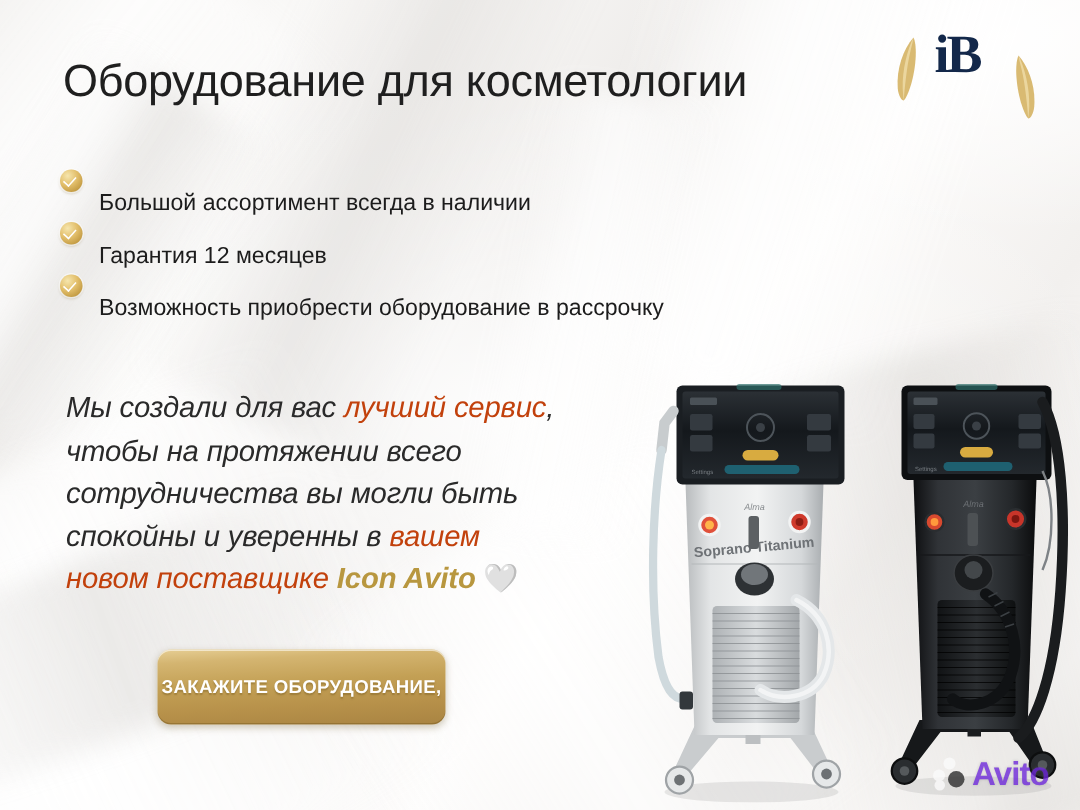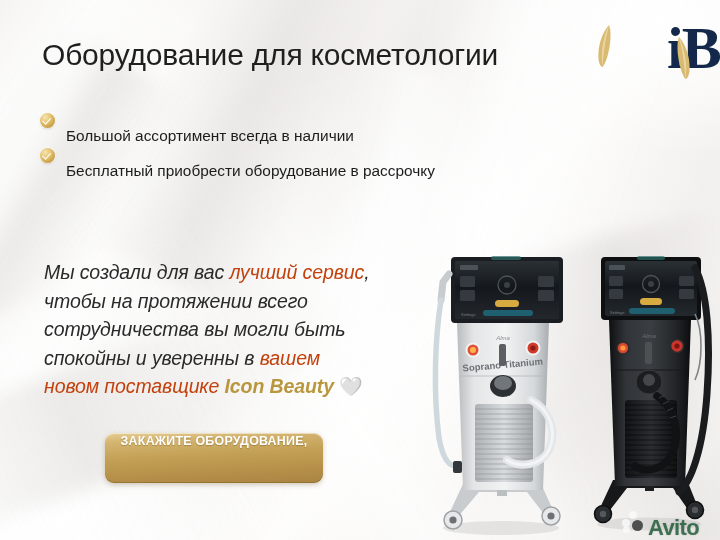--- a/index.html
+++ b/index.html
@@ -46,22 +46,22 @@
     position:absolute; left:42px; top:38px;
     font-size:30px; font-weight:400; color:#1f1f1f;
     letter-spacing:-0.2px; white-space:nowrap;
   }
 
   
   .logo { position:absolute; left:596px; top:14px; width:98px; height:78px; }
   .logo .mark {
     position:absolute; left:27px; top:4px;
     font-family:"Liberation Serif", serif;
-    font-size:60px; font-weight:700; color:#13284a;
-    letter-spacing:-2px; line-height:1;margin-left:44px;
+    font-size:36px; font-weight:700; color:#13284a;
+    letter-spacing:-2px; line-height:1;
   }
   .leaf { position:absolute; width:16px; height:44px; }
 
   
   .bullets { position:absolute; left:40px; top:110px; width:660px; }
   .bullet { display:flex; align-items:center; height:20px; margin-bottom:15px; }
   .chk {
     width:15px; height:15px; border-radius:50%; flex:0 0 15px;
     background:radial-gradient(circle at 34% 28%, #f6e6ae 0%, #e2be6a 44%, #c39b43 78%, #a8802e 100%);
     box-shadow:0 0 0 1px rgba(255,255,255,.55), 0 1px 2px rgba(120,95,35,.35);
@@ -81,50 +81,49 @@
     position:absolute; left:44px; top:258px; width:380px;
     font-size:19.5px; line-height:28.5px; font-style:italic;
     font-weight:500; color:#2a2a2a; letter-spacing:-0.1px;
   }
   .gold { color:#c2410c; }
   .gold-b { color:#b8973f; font-weight:700; font-style:italic; }
   .heart { color:#a9a9a9; font-style:normal; font-size:19px; }
 
   
   .cta {
-    position:absolute; left:105px; top:433px; width:218px; height:50px;
+    position:absolute; left:105px; top:433px; width:192px; height:50px;
     border-radius:9px; border:none; cursor:pointer;
     background:linear-gradient(177deg, #e6ce94 0%, #d4b571 16%, #c3a055 44%, #b7914a 72%, #a98442 100%);
     box-shadow:
       inset 0 1px 0 rgba(255,255,255,.55),
       inset 0 -1px 0 rgba(120,92,30,.45),
       0 2px 5px rgba(110,88,40,.30);
-    display:flex; flex-direction:column; align-items:center; 
+    display:flex; align-items:center; justify-content:center;
     color:#fff; font-size:12.4px; font-weight:700; letter-spacing:.25px; line-height:16.5px;
     text-shadow:0 1px 1px rgba(125,98,36,.5);
   }
 
   
   .machines { position:absolute; left:405px; top:240px; width:315px; height:300px; }
   .mach { position:absolute; }
   .mach-w { left:18px;  top:12px; width:150px; height:283px; }
   .mach-b { left:178px; top:14px; width:132px; height:278px; }
 
   
   .avito {
     position:absolute; left:622px; top:503px;
     display:flex; align-items:center; gap:4px;
     opacity:.80;
   }
   .avito .dots { position:relative; width:22px; height:22px; }
   .avito .d { position:absolute; border-radius:50%; }
   .avito .word {
-    font-size:22px; font-weight:700; color:#14532d; letter-spacing:-.6px;
+    font-size:22px; font-weight:700; color:#6d28d9; letter-spacing:-.6px;
     text-shadow:0 0 2px rgba(120,120,120,.45);
-    margin-top:12px;
   }
 </style>
 </head>
 <body>
 
 <div class="stage">
   <div class="silk"></div>
   <div class="fold f1"></div>
   <div class="fold shade f2"></div>
   <div class="fold f2b"></div>
@@ -150,30 +149,34 @@
     </svg>
   </div>
 
   <div class="bullets">
     <div class="bullet">
       <span class="chk"></span>
       <span class="txt">Большой ассортимент всегда в наличии</span>
     </div>
     <div class="bullet">
       <span class="chk"></span>
-      <span class="txt">Бесплатный приобрести оборудование в рассрочку</span>
+      <span class="txt">Гарантия 12 месяцев</span>
+    </div>
+    <div class="bullet">
+      <span class="chk"></span>
+      <span class="txt">Возможность приобрести оборудование в рассрочку</span>
     </div>
   </div>
 
   <div class="para">
     <span>Мы создали для вас </span><span class="gold">лучший сервис</span><span>,</span><br>
     <span>чтобы на протяжении всего</span><br>
     <span>сотрудничества вы могли быть</span><br>
     <span>спокойны и уверенны в </span><span class="gold">вашем</span><br>
-    <span class="gold">новом поставщике </span><span class="gold-b">Icon Beauty</span>
+    <span class="gold">новом поставщике </span><span class="gold-b">Icon Avito</span>
     <span class="heart">🤍</span>
   </div>
 
   <button class="cta">
     <span>ЗАКАЖИТЕ ОБОРУДОВАНИЕ,</span>
   </button>
 
   <div class="machines">
 
     <svg class="mach mach-w" viewBox="0 0 150 283">

